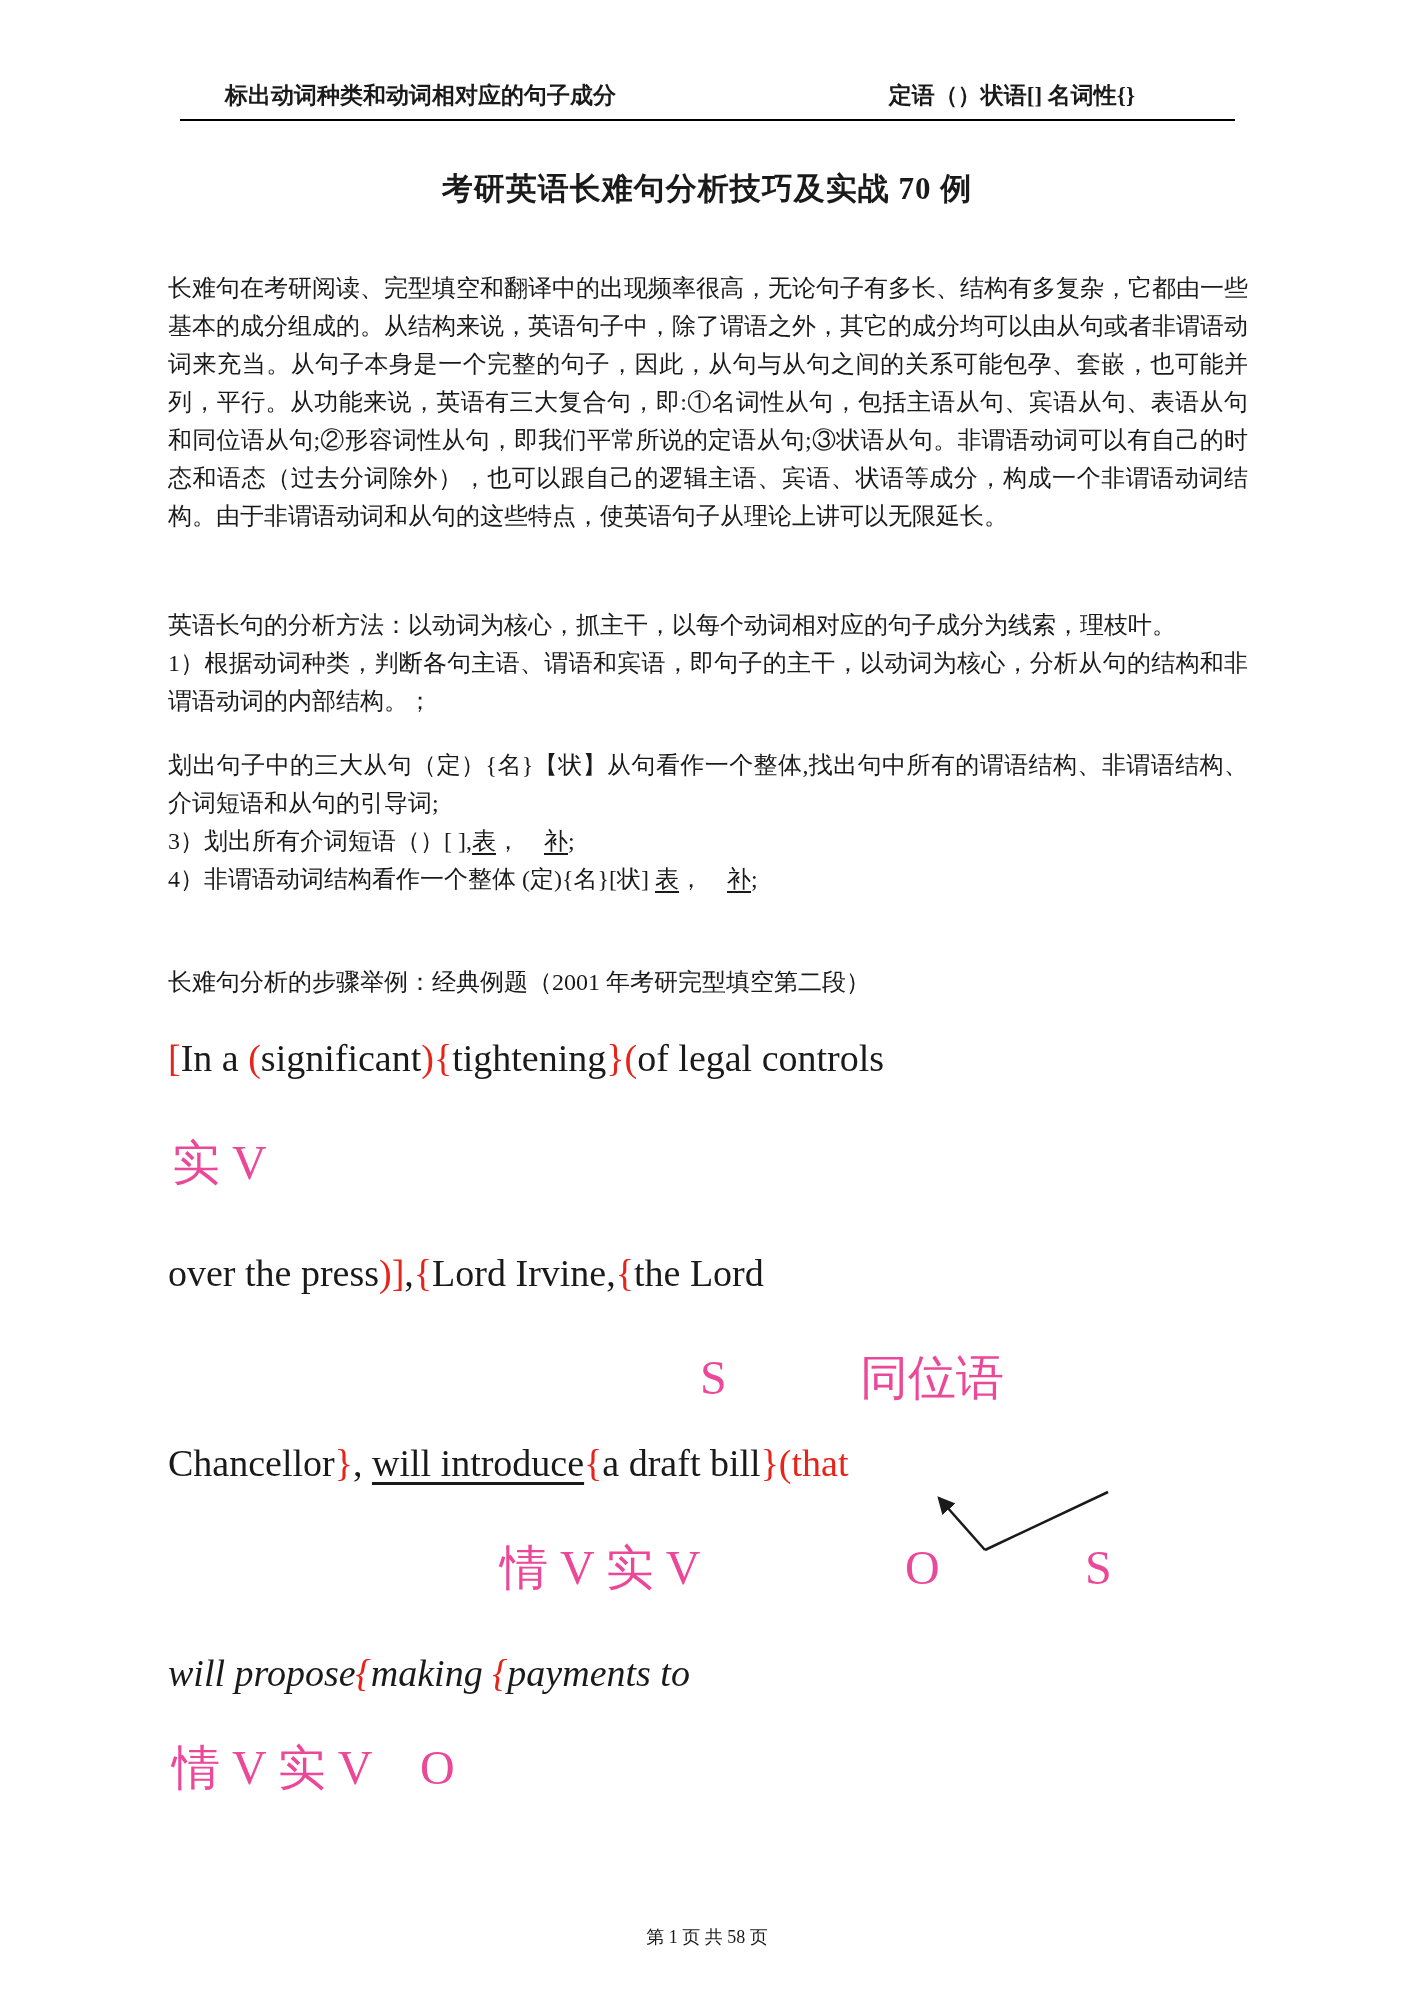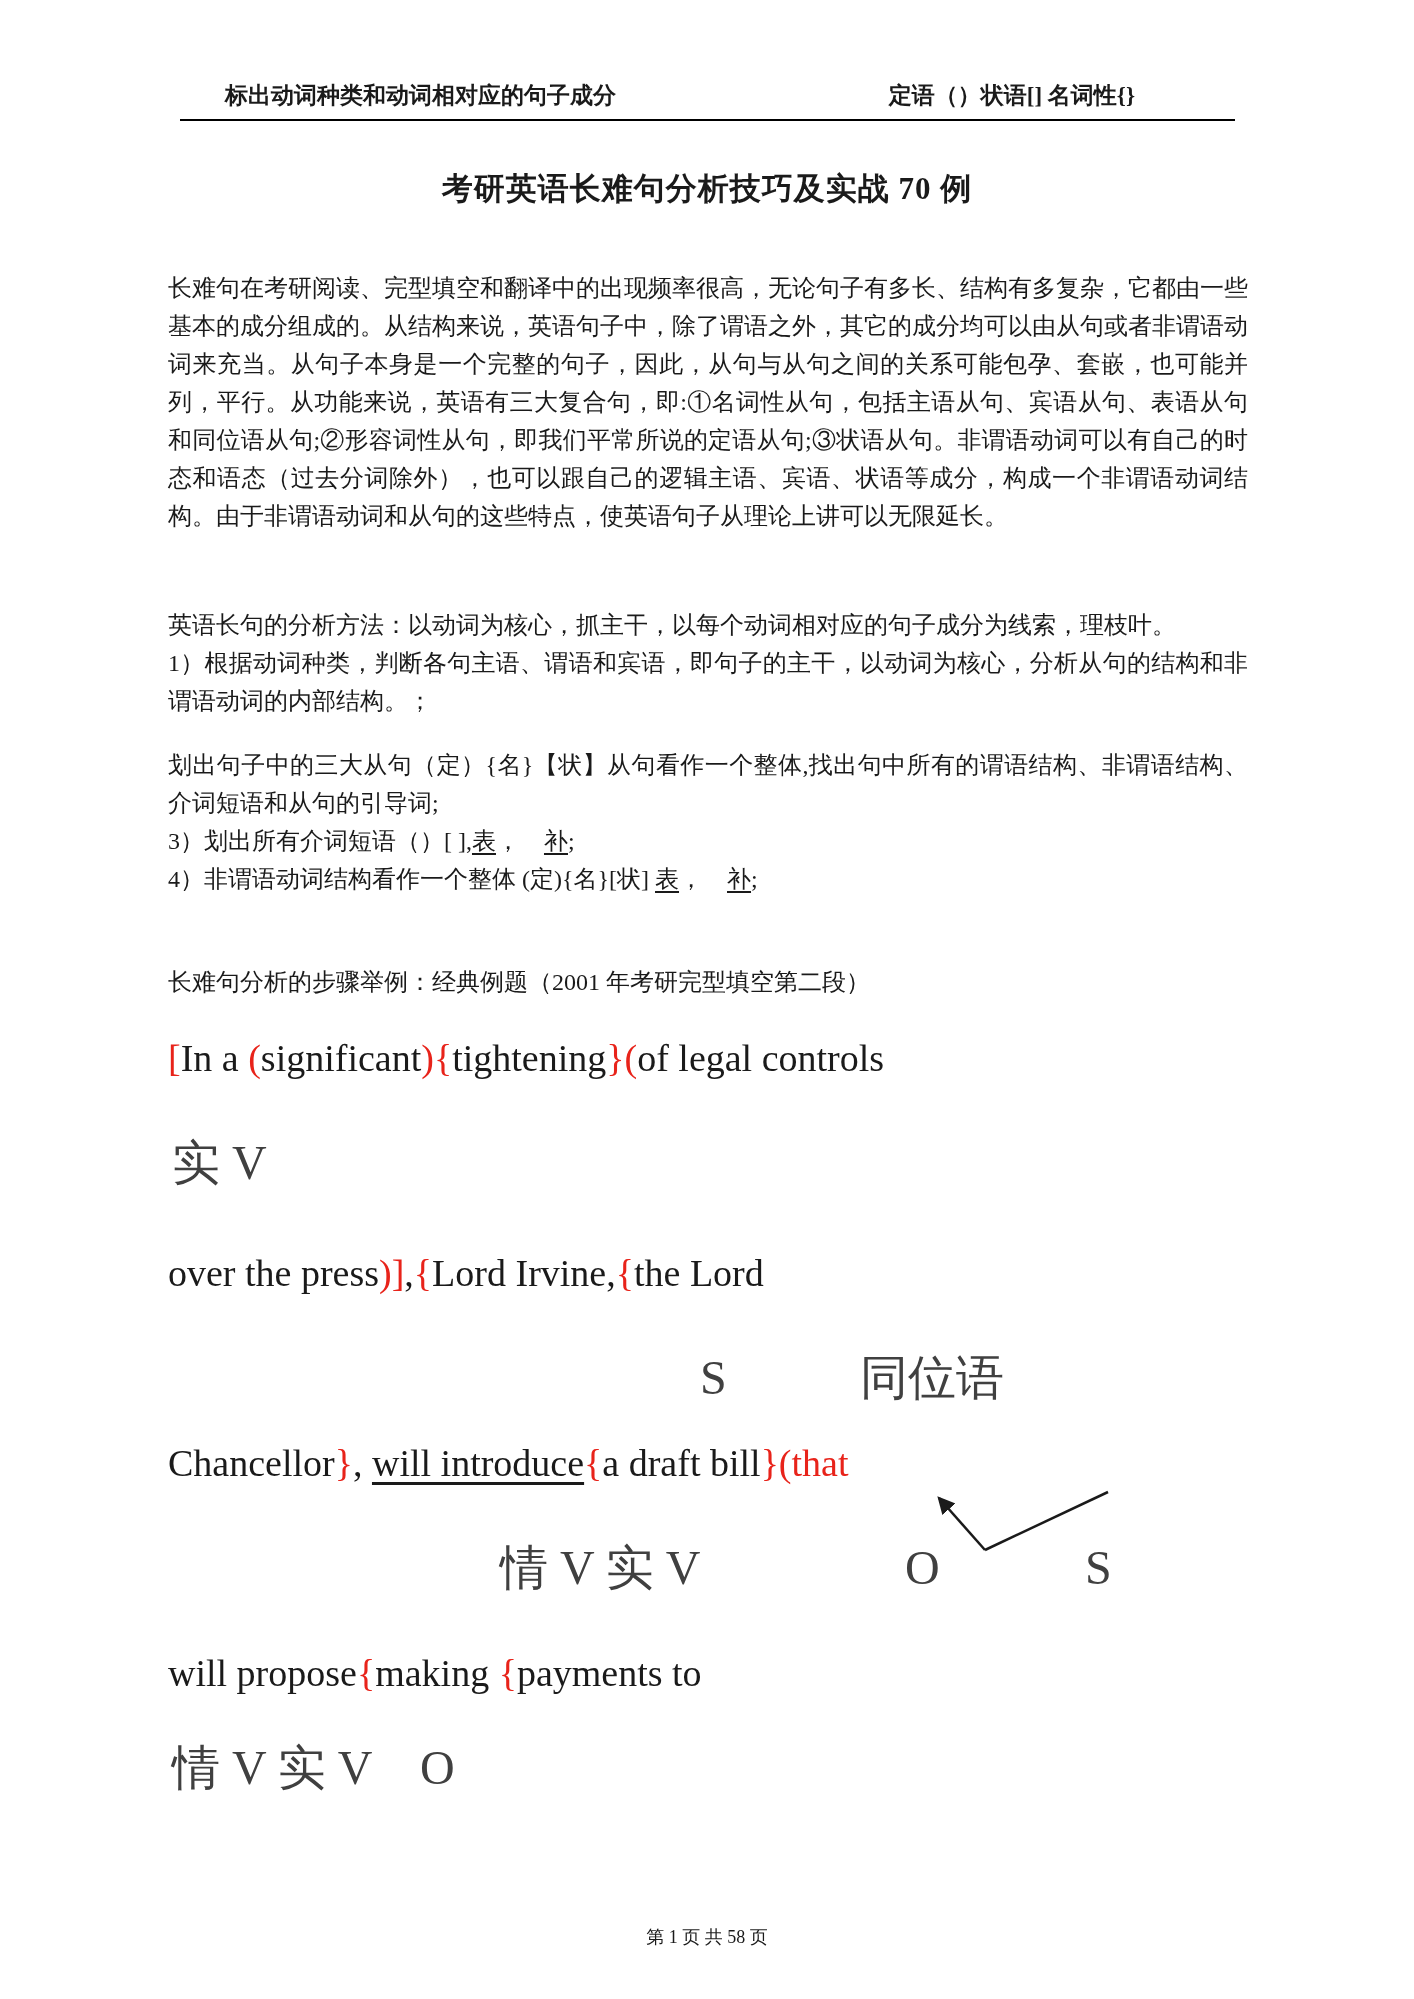--- a/index.html
+++ b/index.html
@@ -25,25 +25,25 @@
   .method{position:absolute;left:168px;top:606px;width:1080px;}
   .method p{margin:0;}
   .method .gap-above{margin-top:26px;}
   .example-intro{position:absolute;left:168px;top:963px;width:1080px;font-size:24px;line-height:38px;}
   .ul{ text-decoration:underline;text-decoration-thickness:2px;text-underline-offset:4px;}
   
   .big{position:absolute;left:168px;width:1200px;font-size:38px;line-height:60px;white-space:nowrap;}
   .bigline-1{top:1028px;}
   .bigline-2{top:1243px;}
   .bigline-3{top:1433px;}
-  .bigline-4{top:1643px;}
+  .bigline-4{top:1643px;font-style:italic;}
   .red{color:#e8231a;}
   .big .ul{text-decoration-thickness:3px;text-underline-offset:6px;}
   
-  .annrow{position:absolute;left:0;width:1414px;height:62px;font-size:48px;line-height:60px;color:#404040;white-space:nowrap;}
+  .annrow{position:absolute;left:0;width:1414px;height:62px;font-size:48px;line-height:60px;color:#ec4899;white-space:nowrap;}
   .annrow span{position:absolute;top:0;}
   .annrow-1{top:1133px;}
   .annrow-2{top:1348px;}
   .annrow-3{top:1538px;}
   .annrow-4{top:1738px;}
   .a-left1{left:172px;}
   .a-s1{left:700px;} .a-apo{left:860px;}
   .a-qv1{left:500px;} .a-o1{left:905px;} .a-s2{left:1085px;}
   .a-qv2{left:172px;} .a-o2{left:420px;}
   

